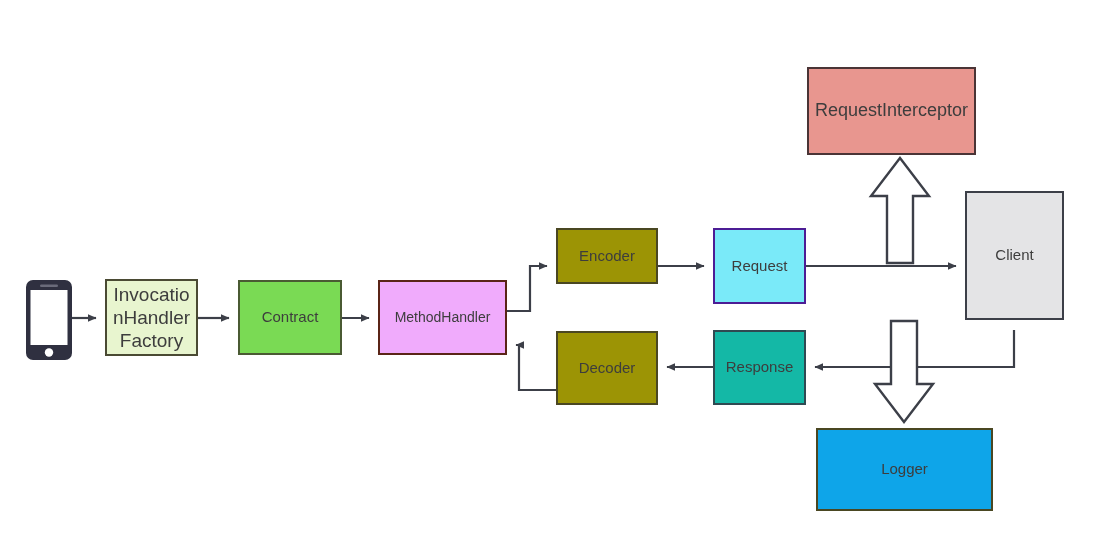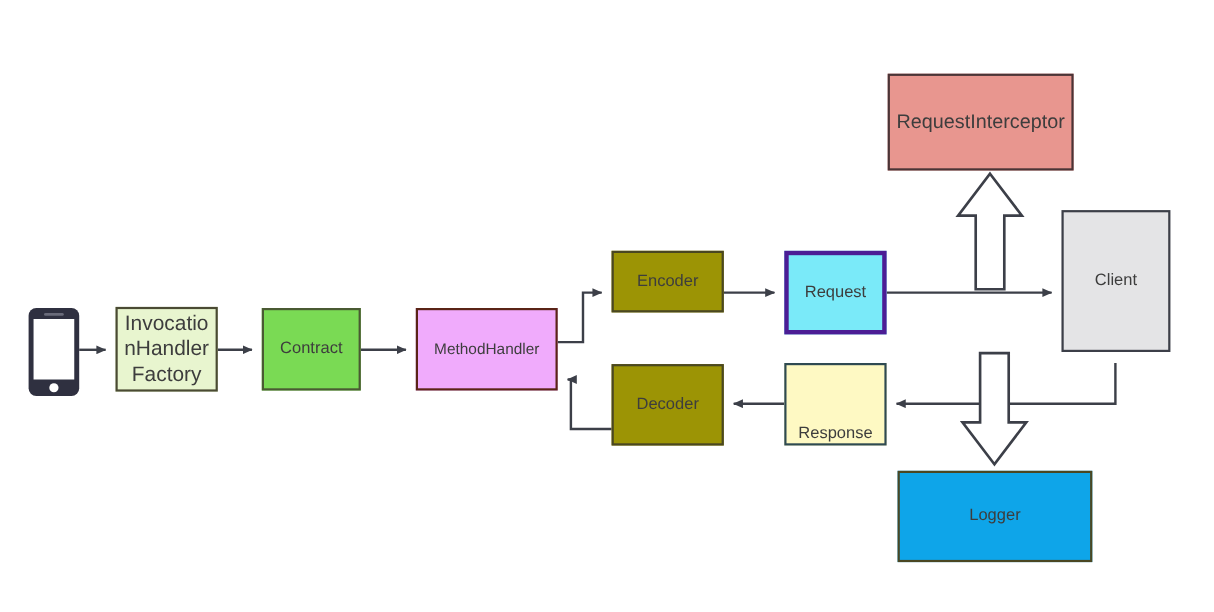--- a/index.html
+++ b/index.html
@@ -89,41 +89,41 @@
       <rect x="30.5" y="290" width="37" height="55" fill="#ffffff"></rect>
       <rect x="40" y="284.5" width="18" height="2.6" rx="1.3" fill="#6a6b7a"></rect>
       <circle cx="49" cy="352.5" r="4.2" fill="#ffffff"></circle>
     </g>
   </svg>
 
   <div class="node" id="node-invocation-handler-factory" style="left:105px; top:279px; width:93px; height:77px; background:#e8f5cf; border:2px solid #4a4a33; font-size:19px;">
     <span class="node-label">InvocationHandlerFactory</span>
   </div>
 
-  <div class="node nowrap" id="node-contract" style="left:238px; top:280px; width:90px; height:75px; background:#7ada54; border:2px solid #4a5a33; font-size:15px;">
+  <div class="node nowrap" id="node-contract" style="left:238px; top:280px; width:104px; height:75px; background:#7ada54; border:2px solid #4a5a33; font-size:15px;">
     <span class="node-label">Contract</span>
   </div>
 
   <div class="node nowrap" id="node-method-handler" style="left:378px; top:280px; width:129px; height:75px; background:#f0abfc; border:2px solid #5a2417; font-size:14px;">
     <span class="node-label">MethodHandler</span>
   </div>
 
   <div class="node nowrap" id="node-encoder" style="left:556px; top:228px; width:102px; height:56px; background:#9c9405; border:2px solid #4a4722; font-size:15px;">
     <span class="node-label">Encoder</span>
   </div>
 
   <div class="node nowrap" id="node-decoder" style="left:556px; top:331px; width:102px; height:74px; background:#9c9405; border:2px solid #4a4722; font-size:15px;text-align:center;">
     <span class="node-label">Decoder</span>
   </div>
 
-  <div class="node nowrap" id="node-request" style="left:713px; top:228px; width:93px; height:76px; background:#7aeaf9; border:4px solid #4c1d95; font-size:15px;">
+  <div class="node nowrap" id="node-request" style="left:713px; top:228px; width:93px; height:76px; background:#7aeaf9; border:2px solid #4c1d95; font-size:15px;">
     <span class="node-label">Request</span>
   </div>
 
-  <div class="node nowrap" id="node-response" style="left:713px; top:330px; width:93px; height:75px; background:#fef9c3; border:2px solid #2f4a52; font-size:15px;align-items:flex-end;">
+  <div class="node nowrap" id="node-response" style="left:713px; top:330px; width:93px; height:75px; background:#14b8a6; border:2px solid #2f4a52; font-size:15px;">
     <span class="node-label">Response</span>
   </div>
 
   <div class="node nowrap" id="node-client" style="left:965px; top:191px; width:99px; height:129px; background:#e4e4e6; border:2px solid #3c3f48; font-size:15px;">
     <span class="node-label">Client</span>
   </div>
 
   <div class="node nowrap" id="node-request-interceptor" style="left:807px; top:67px; width:169px; height:88px; background:#e8968f; border:2px solid #4a3436; font-size:18px;">
     <span class="node-label">RequestInterceptor</span>
   </div>

